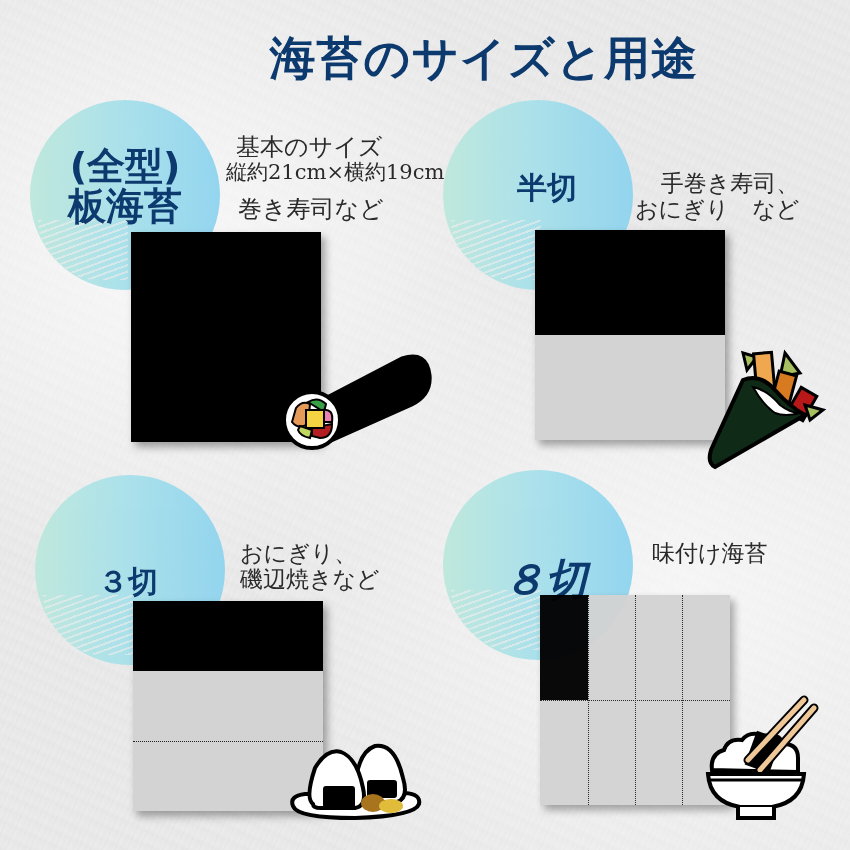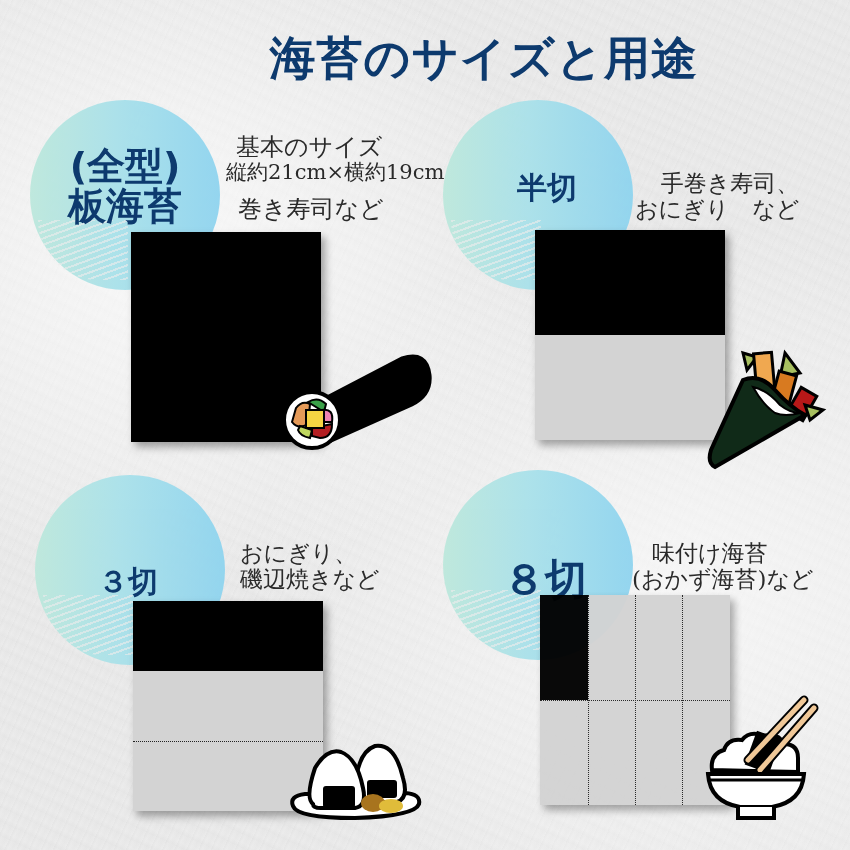--- a/index.html
+++ b/index.html
@@ -114,24 +114,23 @@
     <rect x="82" y="42" width="30" height="18" rx="3" fill="#000"></rect>
     <path d="M28,66 Q20,60 30,30 Q42,10 56,14 Q72,20 78,50 Q82,68 70,70 L36,70 Q28,70 28,66 Z" fill="#fff" stroke="#000" stroke-width="4"></path>
     <rect x="38" y="48" width="32" height="22" rx="3" fill="#000"></rect>
     <ellipse cx="88" cy="65" rx="12" ry="9" fill="#a8741e"></ellipse>
     <ellipse cx="106" cy="68" rx="12" ry="7" fill="#e0bc3a"></ellipse>
   </svg>
 </div>
 
 <div>
   <div class="circle" style="left:443px; top:470px;"></div>
-  <div class="label" style="left:480px; top:558px; width:130px; font-size:42px;">８切</div>
+  <div class="label" style="left:480px; top:558px; width:130px; font-size:42px;font-style:italic;">８切</div>
   <div class="desc" style="left:632px; top:540px; font-size:23px;">
     <div style="padding-left:20px;">味付け海苔</div>
-    <div>(おかず海苔)など</div>
   </div>
   <div class="sheet" style="left:540px; top:595px; opacity:0.96;">
     <div class="nori" style="left:0; top:0; width:48px; height:105px;"></div>
     <div class="dot-v" style="left:48px;"></div>
     <div class="dot-v" style="left:95px;"></div>
     <div class="dot-v" style="left:142px;"></div>
     <div class="dot-h" style="top:105px;"></div>
   </div>
   <svg class="icon" style="left:702px; top:692px;" width="125" height="135" viewBox="0 0 125 135">
     <path d="M10,78 Q8,62 22,58 Q26,46 40,48 Q48,38 62,44 Q76,40 82,52 Q96,52 96,66 L96,80 Z" fill="#fff" stroke="#000" stroke-width="4"></path>

